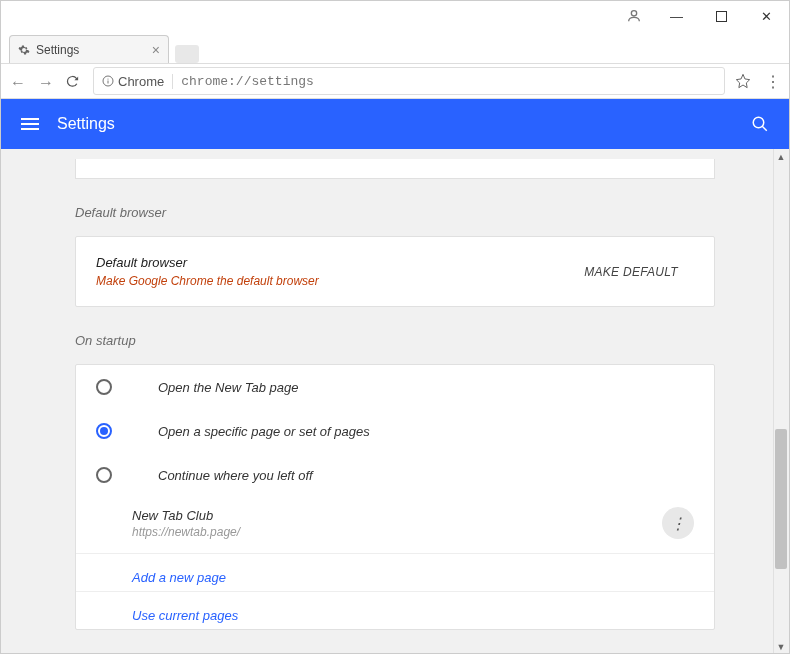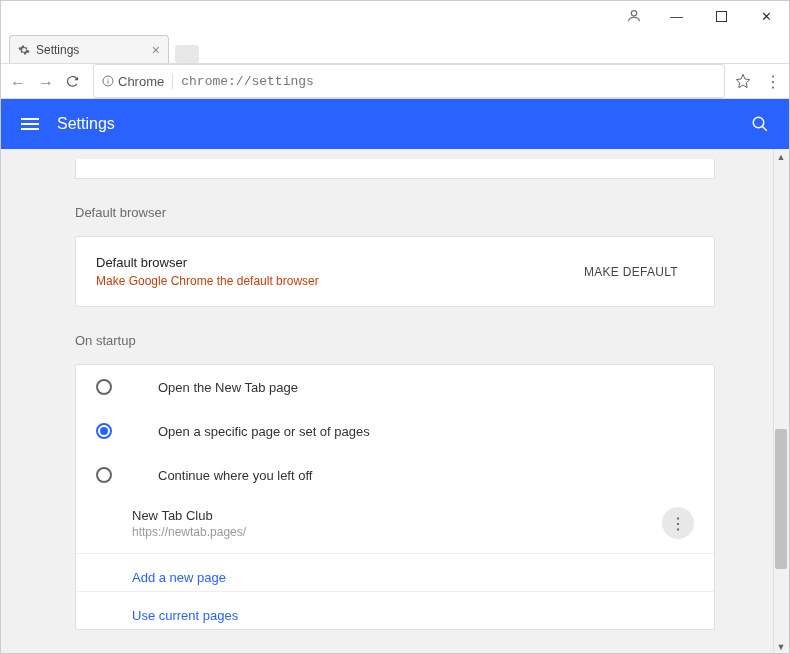--- a/index.html
+++ b/index.html
@@ -11,37 +11,37 @@
 
 .tabrow { height: 32px; display: flex; align-items: flex-end; background: #fff; padding-left: 8px; }
 .tab { height: 28px; min-width: 160px; border: 1px solid #ccc; border-bottom: none; border-top-left-radius: 4px; border-top-right-radius: 4px; background: #f5f5f5; display: flex; align-items: center; padding: 0 8px; font-size: 12px; color: #444; }
 .tab .gear { margin-right: 6px; }
 .tab .x { margin-left: auto; color: #888; font-size: 14px; }
 .newtab { width: 24px; height: 18px; margin-left: 6px; background: #e8e8e8; border-radius: 3px; display: flex; align-items: center; justify-content: center; }
 
 .addrbar { height: 36px; border-top: 1px solid #ddd; border-bottom: 1px solid #ddd; display: flex; align-items: center; padding: 0 8px; gap: 10px; }
 .nav-arrow { color: #888; font-size: 16px; width: 18px; text-align: center; }
 .reload { color: #666; font-size: 15px; width: 18px; text-align: center; }
-.chip { display: flex; align-items: center; border: 1px solid #ddd; border-radius: 3px; height: 34px; font-size: 13px; color: #555; }
+.chip { display: flex; align-items: center; border: 1px solid #ddd; border-radius: 3px; height: 28px; font-size: 13px; color: #555; }
 .chip .seg1 { padding: 0 8px; border-right: 1px solid #ddd; display: flex; align-items: center; gap: 4px; }
 .chip .seg2 { padding: 0 8px; color: #777; flex: 1; font-family: Liberation Mono, monospace; }
 .addr-right { margin-left: auto; display: flex; align-items: center; gap: 14px; color: #666; }
 
 .bluebar { height: 50px; background: #2962ff; display: flex; align-items: center; padding: 0 20px; color: #fff; }
 .hamburger { display: flex; flex-direction: column; gap: 3px; margin-right: 18px; }
 .hamburger span { width: 18px; height: 2px; background: #fff; }
 .bluebar .title { font-size: 16px; }
 .bluebar .search { margin-left: auto; }
 
 .content { position: relative; height: calc(654px - 30px - 32px - 36px - 50px); background: #f1f1f1; overflow: hidden; }
 .scrollbar-track { position: absolute; right: 0; top: 0; bottom: 0; width: 16px; background: #f1f1f1; border-left: 1px solid #e0e0e0; }
 .scrollbar-thumb { position: absolute; right: 2px; width: 12px; top: 280px; height: 140px; background: #c1c1c1; border-radius: 2px; }
 .scrollbar-arrow { position: absolute; right: 0; width: 16px; height: 16px; font-size: 9px; color: #666; text-align: center; line-height: 16px; }
 
-.inner { width: 640px; margin: 0 auto; padding-top: 10px; }
+.inner { width: 640px; margin: 0 auto; padding-top: 10px; font-style: italic; }
 .card-stub { height: 20px; background: #fff; border: 1px solid #e0e0e0; border-top: none; }
 
 .section-label { font-size: 13px; color: #6b6b6b; margin: 26px 0 16px 0; text-align: left; }
 
 .card { background: #fff; border: 1px solid #e0e0e0; border-radius: 2px; }
 .db-row { display: flex; align-items: center; padding: 18px 20px; }
 .db-left .t1 { font-size: 13px; color: #222; margin-bottom: 4px; }
 .db-left .t2 { font-size: 12px; color: #c2410c; }
 .db-btn { margin-left: auto; font-size: 12px; color: #444; padding: 8px 16px; border-left: 1px solid transparent; letter-spacing: 0.3px; text-align: center; }
 
@@ -162,21 +162,21 @@
         <span>Open a specific page or set of pages</span>
       </div>
       <div class="radio-row">
         <div class="radio"></div>
         <span>Continue where you left off</span>
       </div>
 
       <div class="page-entry">
         <div class="pe-left">
           <div class="n">New Tab Club</div>
-          <div class="u">https://newtab.pages/</div>
+          <div class="u">https://newtab.page/</div>
         </div>
         <div class="more-btn">⋮</div>
       </div>
 
       <div class="link-row">Add a new page</div>
       <div class="link-row last">Use current pages</div>
     </div>
 
   </div>
 

